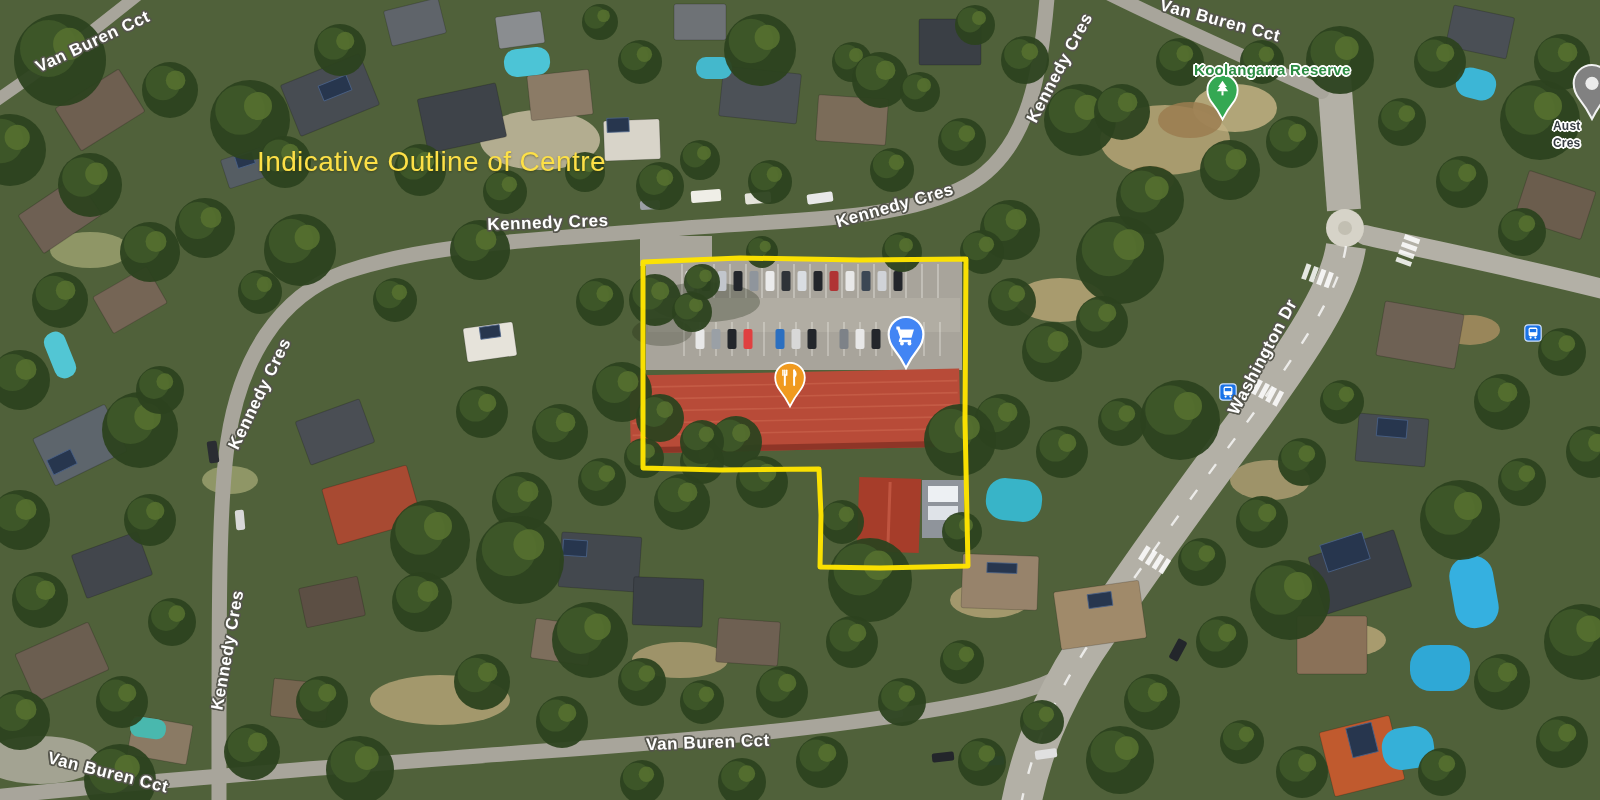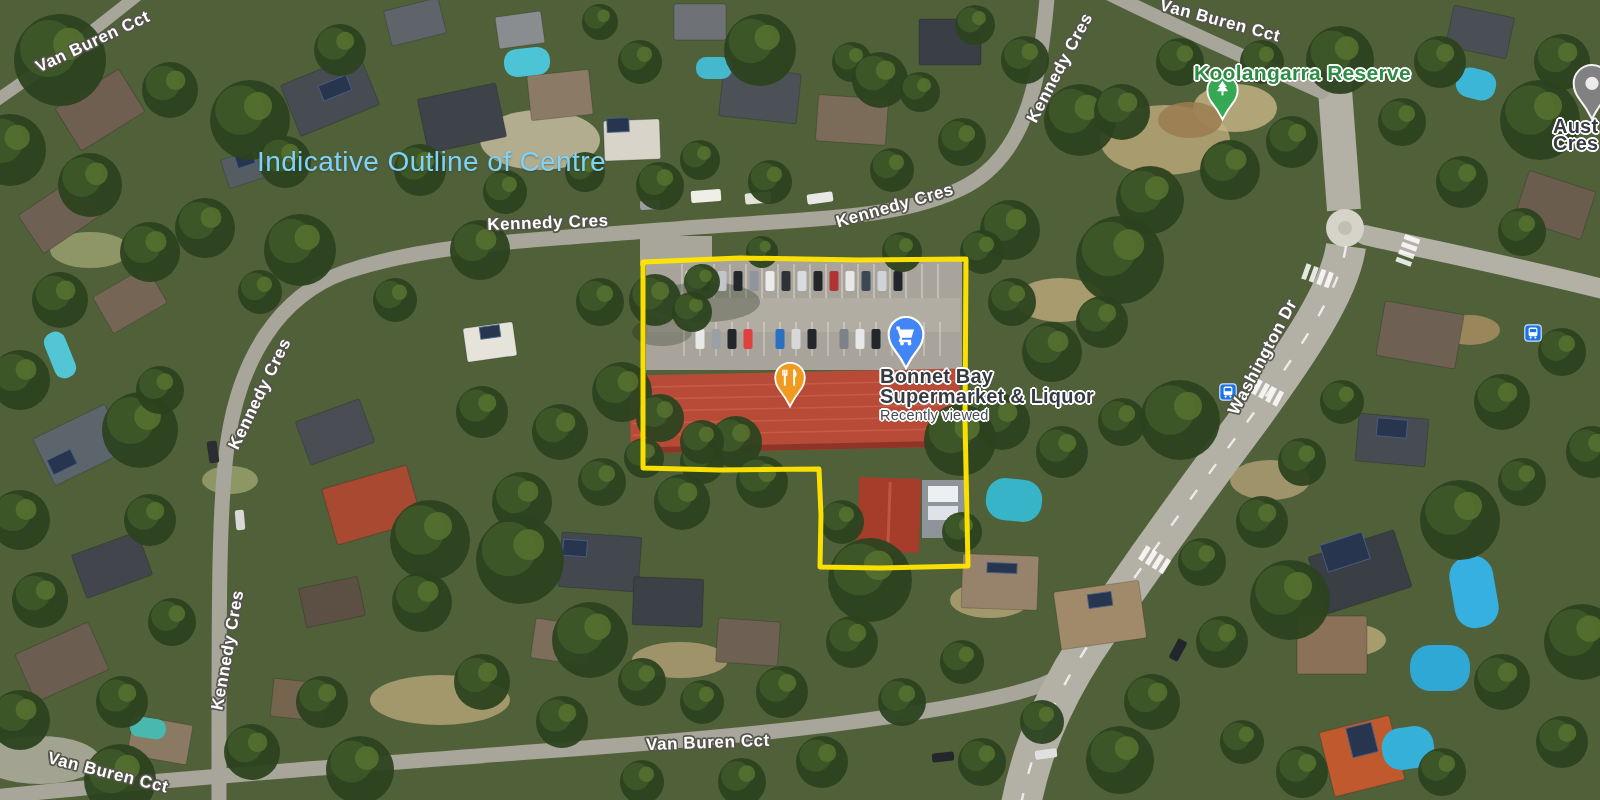--- a/index.html
+++ b/index.html
@@ -8,25 +8,25 @@
   #scenery{position:absolute;left:0;top:0;z-index:0;}
   #outline-svg{position:absolute;left:0;top:0;z-index:2;pointer-events:none;}
   .pin{position:absolute;z-index:4;}
   .busicon{position:absolute;z-index:3;}
   .maplabel{position:absolute;z-index:5;white-space:nowrap;color:#fff;
     font-weight:700;font-size:17px;letter-spacing:.6px;
     text-shadow:-1.3px -1.3px 0 #55554c,1.3px -1.3px 0 #55554c,
                 -1.3px 1.3px 0 #55554c,1.3px 1.3px 0 #55554c,
                 0 -1.6px 0 #55554c,0 1.6px 0 #55554c,
                 -1.6px 0 0 #55554c,1.6px 0 0 #55554c;}
-  .heading{position:absolute;z-index:6;white-space:nowrap;color:#7dd3fc;
+  .heading{position:absolute;z-index:6;white-space:nowrap;color:#fde047;
     font-size:28px;font-weight:400;letter-spacing:.4px;
     text-shadow:0 1px 2px rgba(45,45,0,.45);}
   .poi-green{position:absolute;z-index:5;white-space:nowrap;color:#2C8C43;
-    font-weight:700;font-size:21px;letter-spacing:.3px;
+    font-weight:700;font-size:15px;letter-spacing:.3px;
     text-shadow:-1.4px -1.4px 0 #fff,1.4px -1.4px 0 #fff,-1.4px 1.4px 0 #fff,
                 1.4px 1.4px 0 #fff,0 -1.7px 0 #fff,0 1.7px 0 #fff,
                 -1.7px 0 0 #fff,1.7px 0 0 #fff;}
   .poi-dark{position:absolute;z-index:5;white-space:nowrap;color:#353b41;
     font-weight:700;font-size:20px;line-height:19.5px;letter-spacing:.2px;
     text-shadow:-1.4px -1.4px 0 #fff,1.4px -1.4px 0 #fff,-1.4px 1.4px 0 #fff,
                 1.4px 1.4px 0 #fff,0 -1.7px 0 #fff,0 1.7px 0 #fff,
                 -1.7px 0 0 #fff,1.7px 0 0 #fff;}
   .poi-sub{font-weight:400;font-size:14.5px;line-height:16px;color:#454c52;margin-top:1px;}
 </style>
@@ -775,27 +775,22 @@
   <div class="maplabel" style="left:1060px;top:68px;transform:translate(-50%,-50%) rotate(-62deg);">Kennedy Cres</div>
   <div class="maplabel" style="left:1220px;top:21px;transform:translate(-50%,-50%) rotate(15deg);">Van Buren Cct</div>
   <div class="maplabel" style="left:260px;top:394px;transform:translate(-50%,-50%) rotate(-64deg);">Kennedy Cres</div>
   <div class="maplabel" style="left:228px;top:650px;transform:translate(-50%,-50%) rotate(-80deg);">Kennedy Cres</div>
   <div class="maplabel" style="left:1263px;top:357px;transform:translate(-50%,-50%) rotate(-62deg);">Washington Dr</div>
   <div class="maplabel" style="left:708px;top:743px;transform:translate(-50%,-50%) rotate(-2deg);">Van Buren Cct</div>
   <div class="maplabel" style="left:108px;top:773px;transform:translate(-50%,-50%) rotate(14deg);">Van Buren Cct</div>
 
   <div class="poi-green" style="left:1194px;top:61px;">Koolangarra Reserve</div>
 
-  <div class="poi-dark" style="left:880px;top:367px;">
-    <div>Bonnet Bay</div>
-    <div>Supermarket &amp; Liquor</div>
-    <div class="poi-sub">Recently viewed</div>
-  </div>
-
-  <div class="poi-dark" style="left:1553px;top:118px;font-size:20px;line-height:16.5px;">
+
+  <div class="poi-dark" style="left:1553px;top:118px;font-size:12px;line-height:16.5px;">
     <div>Aust</div>
     <div>Cres</div>
   </div>
 
   <svg class="pin" style="left:773px;top:362px;width:34px;height:46px;" viewBox="-20 -54 40 56">
     <path d="M0,0 C-5,-10 -8,-14 -12,-19 C-16,-24 -18,-28 -18,-35 A18,18 0 1 1 18,-35 C18,-28 16,-24 12,-19 C8,-14 5,-10 0,0 Z" stroke="#fff" stroke-width="2.2" fill="#F09A1F"></path>
     <g stroke="#fff" stroke-linecap="round" fill="none">
       <path d="M-8.6,-44 v6" stroke-width="1.8"></path>
       <path d="M-6.3,-44 v7" stroke-width="1.8"></path>
       <path d="M-4,-44 v6" stroke-width="1.8"></path>

